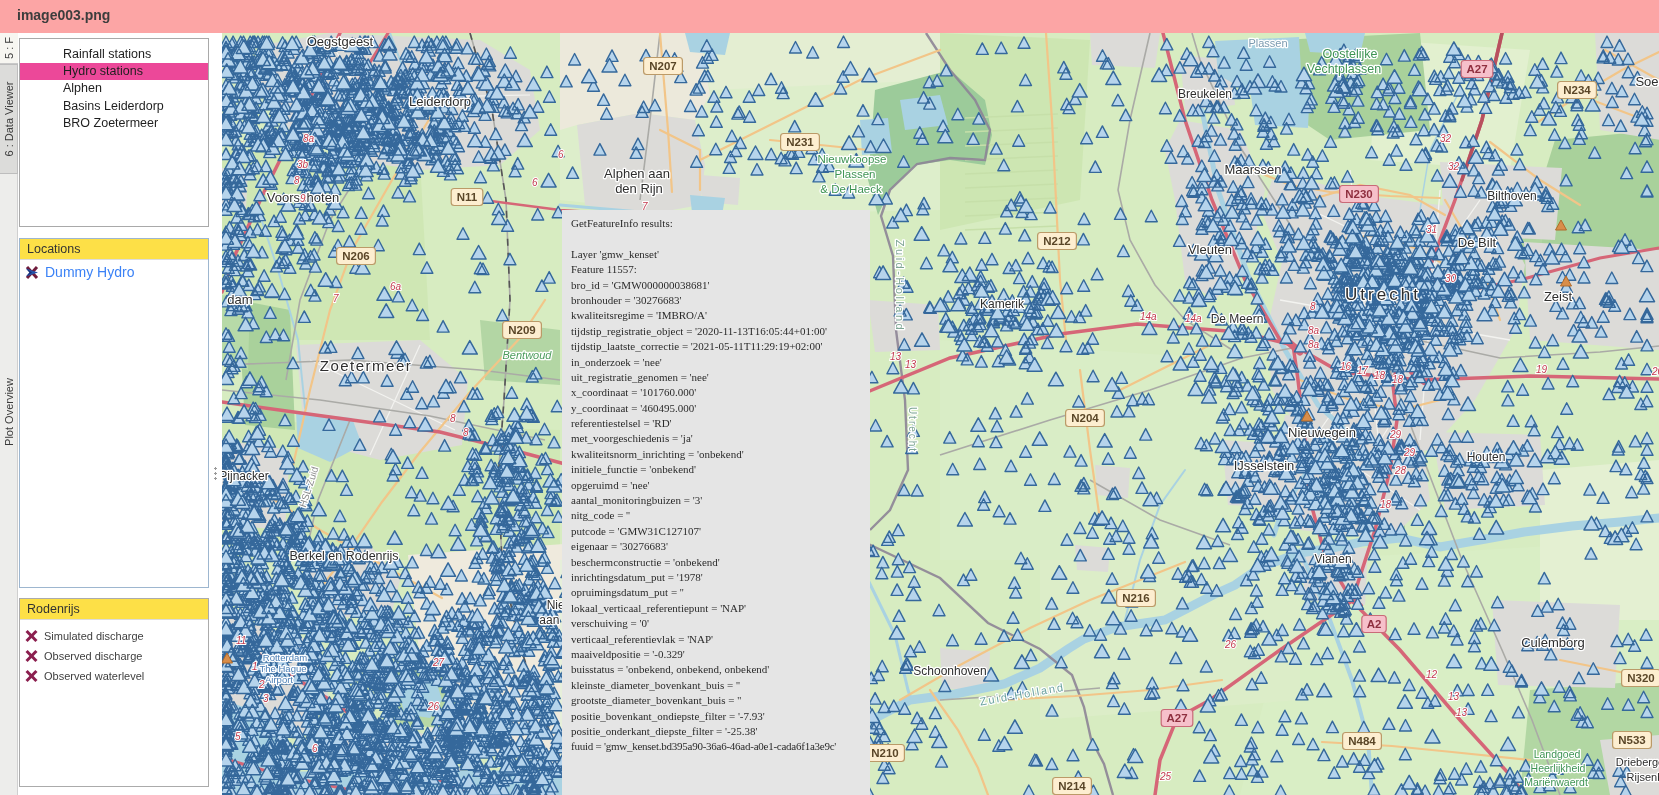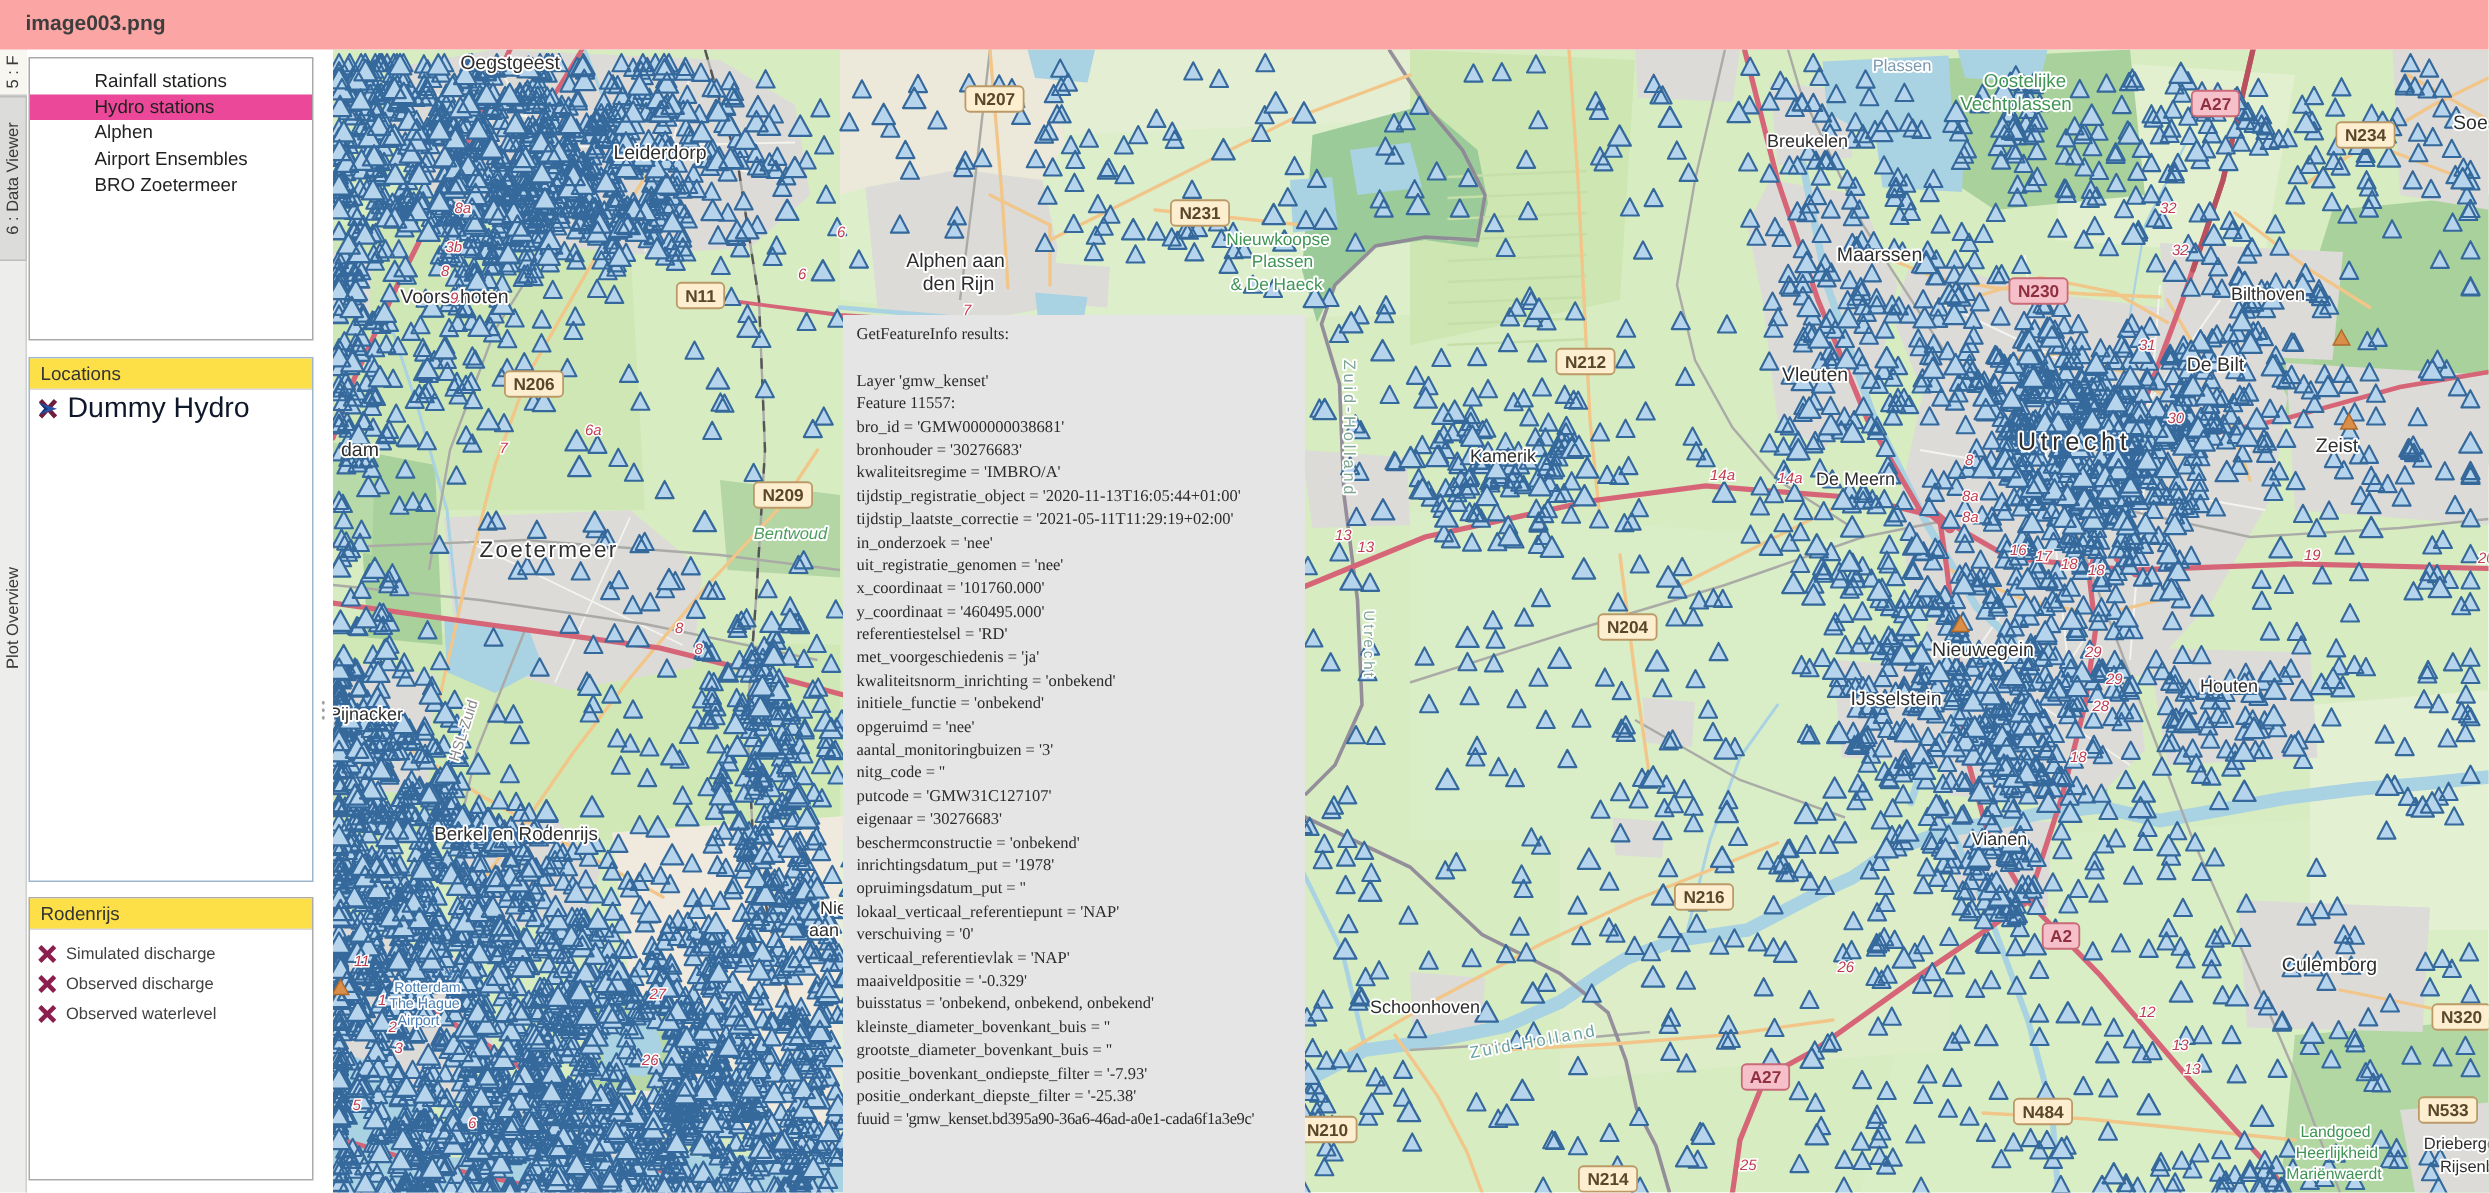--- a/index.html
+++ b/index.html
@@ -11,21 +11,21 @@
 .vt1 { top:0px; height:31px; background:#f7f6f1; border-bottom:1px solid #c9c9c9;}
 .vt2 { top:31px; height:110px; background:#dcdcda; border:1px solid #bdbdbd; border-left:none; }
 .vt3 { top:322px; height:114px; }
 .sidebar { position:absolute; left:18px; top:33px; width:204px; height:762px; background:#fff; z-index:3; }
 .box { position:absolute; background:#fff; }
 .box1 { left:1px; top:5px; width:190px; height:189px; border:1px solid #a9a9a9; padding-top:7px; }
 .box1 div { height:17.2px; line-height:17.2px; padding-left:43px; font-size:12.5px; color:#1f1f1f; }
 .box1 .sel { background:#ec4899; }
 .box2 { left:1px; top:205px; width:190px; height:350px; border:1px solid #9db6cf; }
 .boxhead { height:21px; line-height:21px; background:#fde047; border-bottom:1px solid #dcdcdc; padding-left:7px; font-size:12.5px; color:#333; }
-.loc-item { position:relative; padding-left:25px; font-size:19px; color:#0f172a; margin-top:5px; height:16px; line-height:15px;}
+.loc-item { position:relative; padding-left:25px; font-size:14px; color:#3b82f6; margin-top:5px; height:16px; line-height:15px;}
 .loc-item svg { position:absolute; left:5px; top:0px; }
 .box3 { left:1px; top:565px; width:190px; height:189px; border:1px solid #ababab; }
 .pitem { position:relative; padding-left:24px; font-size:11px; color:#404040; height:20px; line-height:20px; }
 .pitem .x { position:absolute; left:5px; top:4px; width:12px; height:12px; }
 .x:before, .x:after { content:""; position:absolute; left:5px; top:-1px; width:3px; height:14px; background:#8b1e4e; }
 .x:before { transform:rotate(45deg); }
 .x:after { transform:rotate(-45deg); }
 .splitdots { position:absolute; left:214px; top:466px; width:3px; height:16px; z-index:4;
   background:radial-gradient(circle, #9a9a9a 1px, transparent 1.2px); background-size:3px 5px; }
 .popup { position:absolute; left:562px; top:210px; width:308px; height:634px; background:#e5e5e5;
@@ -338,21 +338,21 @@
     </div>
   <div class="vtab vt3">
       <span>Plot Overview</span>
     </div>
 </div>
 <div class="sidebar">
   <div class="box box1">
     <div>Rainfall stations</div>
     <div class="sel">Hydro stations</div>
     <div>Alphen</div>
-    <div>Airport Ensembles</div>
+    <div>Basins Leiderdorp</div>
     <div>BRO Zoetermeer</div>
   </div>
   <div class="box box2">
     <div class="boxhead">Locations</div>
     <div class="loc-item"><svg width="15" height="15" viewBox="0 0 15 15">
           <path d="M2 2 L12 13 M12 2 L2 13" stroke="#701c3c" stroke-width="3" fill="none"></path>
           <path d="M1 3.5 L13 7.5 L1 11.5 L4.5 7.5 Z" fill="#2553a8"></path>
           <path d="M1 3.5 L7 7.5 L1 11.5 L4.5 7.5 Z" fill="#16307a"></path>
         </svg>Dummy Hydro</div>
   </div>

